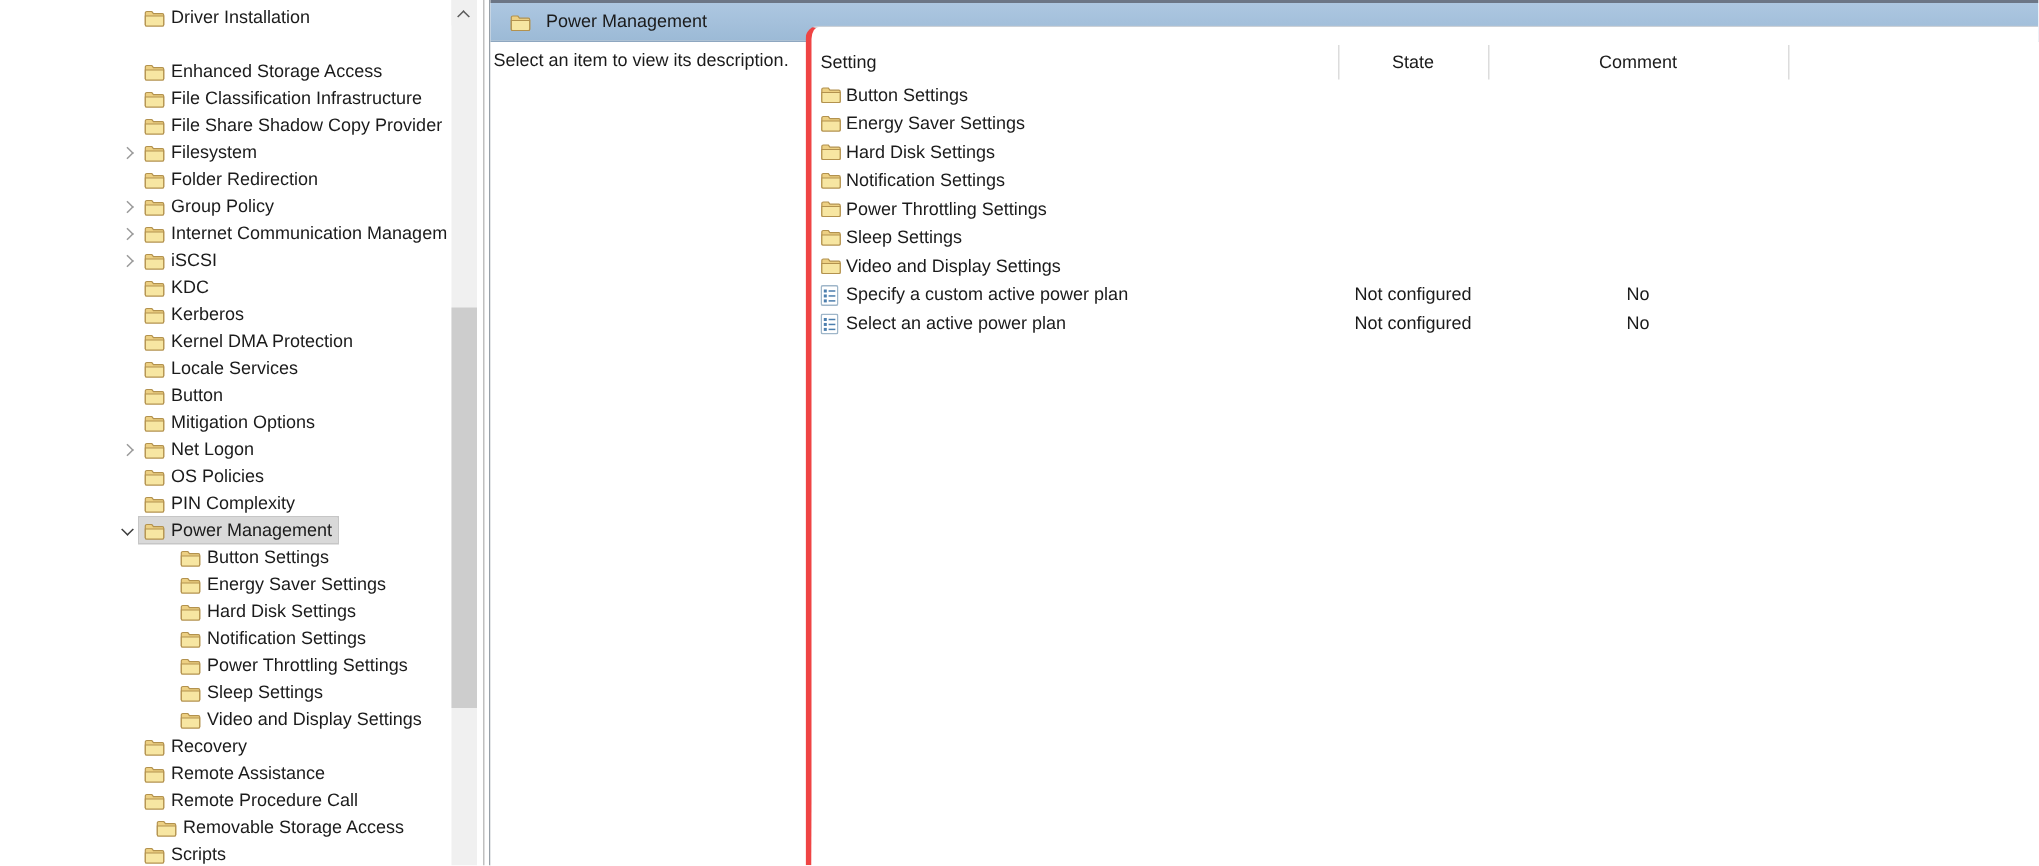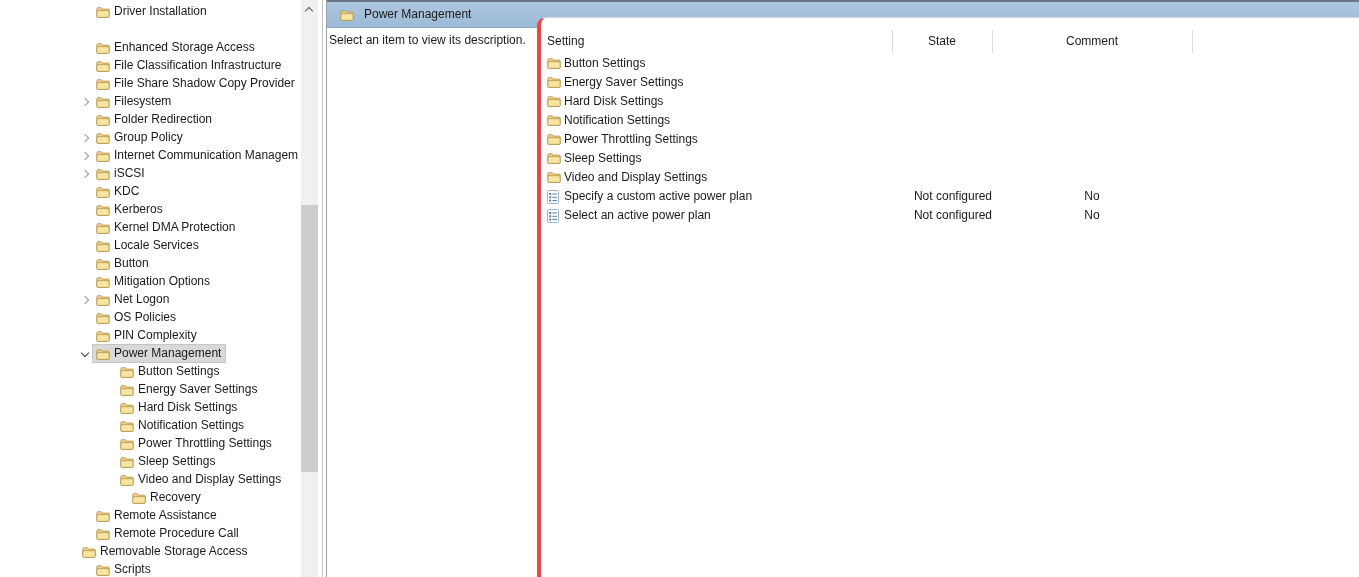--- a/index.html
+++ b/index.html
@@ -50,21 +50,21 @@
   .col-setting{left:6px}
   .col-state{left:351px;width:100px;text-align:center}
   .col-comment{left:451px;width:200px;text-align:center}
   .col-sep{position:absolute;top:12px;width:1px;height:23px;background:#dcdcdc}
   .sep-1{left:351px}.sep-2{left:451px}.sep-3{left:651px}
 
   .list-rows{position:absolute;left:0;top:36px;right:0;bottom:0}
   .list-row{position:absolute;left:0;right:0;height:19px}
   .l-icon{position:absolute;left:6px;top:3px;width:14px;height:13px;display:inline-flex}
   .l-setting{position:absolute;left:23px;top:0;height:19px;line-height:19px;white-space:nowrap}
-  .l-state{position:absolute;left:351px;width:100px;top:0;height:19px;line-height:19px;text-align:right}
+  .l-state{position:absolute;left:351px;width:100px;top:0;height:19px;line-height:19px;text-align:center}
   .l-comment{position:absolute;left:451px;width:200px;top:0;height:19px;line-height:19px;text-align:center}
 </style>
 </head>
 <body>
 
 <div class="stage">
 
   <div class="tree">
       <div class="tree-row" style="top: 3px; padding-left: 20px;">
         <span class="tree-node" style="left: 93px;">
@@ -351,21 +351,21 @@
         <span class="tree-node" style="left: 117px;">
           <span class="t-icon">
             <svg width="14" height="13" viewBox="0 0 16 13">
               <path d="M1 2.2C1 1.5 1.5 1 2.2 1H6l1.2 1.6H14c.6 0 1 .4 1 1V11c0 .6-.4 1-1 1H2c-.6 0-1-.4-1-1Z" fill="#edd083" stroke="#b3924e" stroke-width="0.9"></path>
               <path d="M1 4.4h14V11c0 .6-.4 1-1 1H2c-.6 0-1-.4-1-1Z" fill="#f7e6a2" stroke="#b3924e" stroke-width="0.9"></path>
             </svg>
           </span>
           <span class="t-label">Video and Display Settings</span>
         </span>
       </div>
-      <div class="tree-row" style="top: 489px; margin-left: 36px;">
+      <div class="tree-row" style="top: 489px;">
         <span class="tree-node" style="left: 93px;">
           <span class="t-icon">
             <svg width="14" height="13" viewBox="0 0 16 13">
               <path d="M1 2.2C1 1.5 1.5 1 2.2 1H6l1.2 1.6H14c.6 0 1 .4 1 1V11c0 .6-.4 1-1 1H2c-.6 0-1-.4-1-1Z" fill="#edd083" stroke="#b3924e" stroke-width="0.9"></path>
               <path d="M1 4.4h14V11c0 .6-.4 1-1 1H2c-.6 0-1-.4-1-1Z" fill="#f7e6a2" stroke="#b3924e" stroke-width="0.9"></path>
             </svg>
           </span>
           <span class="t-label">Recovery</span>
         </span>
       </div>
@@ -385,21 +385,21 @@
           <span class="t-icon">
             <svg width="14" height="13" viewBox="0 0 16 13">
               <path d="M1 2.2C1 1.5 1.5 1 2.2 1H6l1.2 1.6H14c.6 0 1 .4 1 1V11c0 .6-.4 1-1 1H2c-.6 0-1-.4-1-1Z" fill="#edd083" stroke="#b3924e" stroke-width="0.9"></path>
               <path d="M1 4.4h14V11c0 .6-.4 1-1 1H2c-.6 0-1-.4-1-1Z" fill="#f7e6a2" stroke="#b3924e" stroke-width="0.9"></path>
             </svg>
           </span>
           <span class="t-label">Remote Procedure Call</span>
         </span>
       </div>
       <div class="tree-row" style="top: 543px;">
-        <span class="tree-node" style="left: 79px;">
+        <span class="tree-node" style="left: 101px;">
           <span class="t-icon">
             <svg width="14" height="13" viewBox="0 0 16 13">
               <path d="M1 2.2C1 1.5 1.5 1 2.2 1H6l1.2 1.6H14c.6 0 1 .4 1 1V11c0 .6-.4 1-1 1H2c-.6 0-1-.4-1-1Z" fill="#edd083" stroke="#b3924e" stroke-width="0.9"></path>
               <path d="M1 4.4h14V11c0 .6-.4 1-1 1H2c-.6 0-1-.4-1-1Z" fill="#f7e6a2" stroke="#b3924e" stroke-width="0.9"></path>
             </svg>
           </span>
           <span class="t-label">Removable Storage Access</span>
         </span>
       </div>
       <div class="tree-row" style="top: 561px;">

